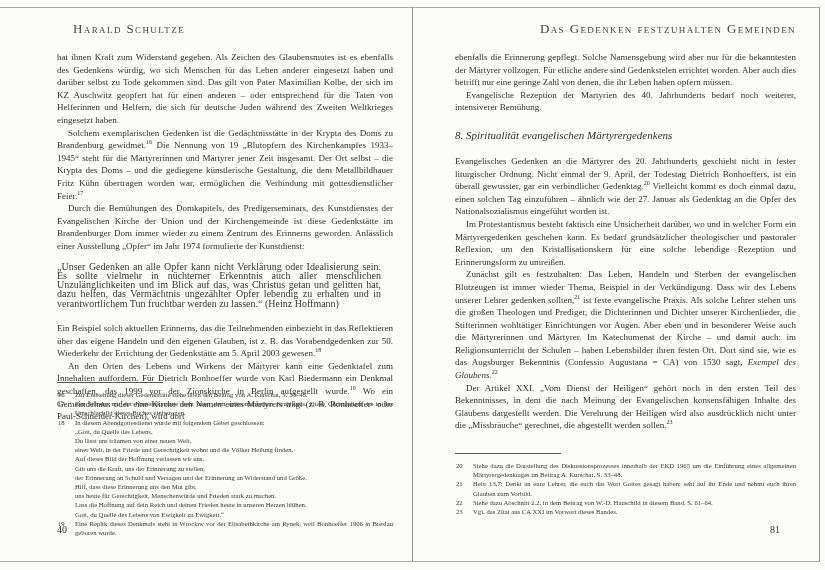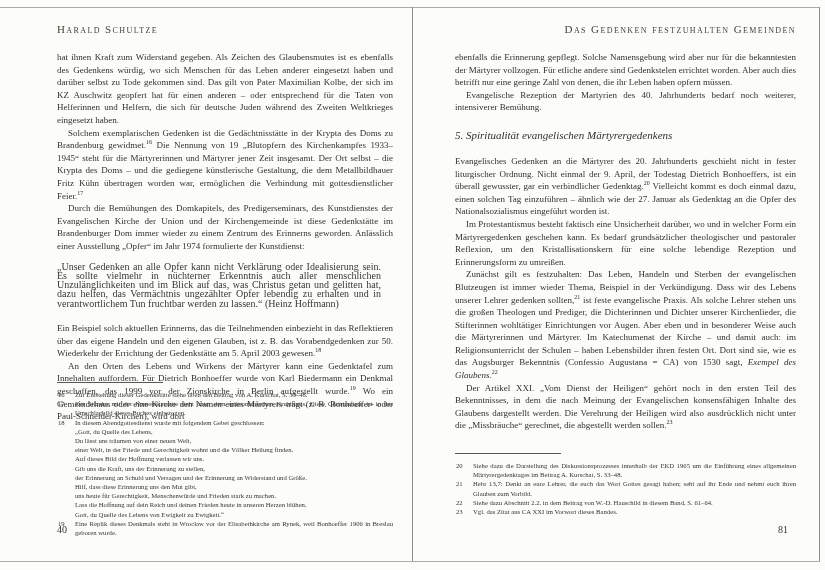--- a/index.html
+++ b/index.html
@@ -8,43 +8,43 @@
   .rule{position:absolute;background:#ababab;}
   .rule-top{left:0;top:7px;width:820px;height:1px;}
   .rule-bottom{left:0;top:561px;width:820px;height:1px;}
   .rule-center{left:412px;top:7px;width:1px;height:554px;background:#8e8e8e;}
   .rule-right{left:819px;top:7px;width:1px;height:554px;background:#8e8e8e;}
 
   .page{position:absolute;top:24px;height:530px;}
   .page-left{left:57px;width:336px;}
   .page-right{left:455px;width:341px;}
 
-  .running-head{font-variant:small-caps;font-size:11px;letter-spacing:1.4px;color:#474339;
-                line-height:10px;margin:0 0 17px 0;}
+  .running-head{font-variant:small-caps;font-size:13px;letter-spacing:1.4px;color:#474339;
+                line-height:10px;margin:0 0 17px 16px;}
   .page-right .running-head{text-align:right;}
 
   .body-col p{margin:0;font-family:Liberation Serif, serif;}
   p.para{font-size:9px;line-height:12.6px;text-align:justify;}
   p.para.indent{text-indent:11px;}
   p.quote{font-size:10px;line-height:9.3px;text-align:justify;margin:9px 12px 14px 0;color:#3a372f;}
   p.heading{font-style:italic;font-size:11px;line-height:13px;margin:15px 0 13px 0;color:#33302a;}
   sup{font-size:6px;line-height:0;vertical-align:super;}
   .it{font-style:italic;}
 
   .footnotes{position:absolute;left:0;width:100%;}
   .page-left .footnotes{top:358px;}
   .page-right .footnotes{top:429px;}
   .fn-rule{width:106px;height:1px;background:#5a574f;margin-bottom:7px;}
   .fn{position:relative;padding-left:18px;font-size:6.7px;line-height:9.2px;text-align:justify;color:#3a372f;}
   .fn-num{position:absolute;left:1px;top:0;}
   .fn-line{display:block;}
 
   .page-number{position:absolute;top:500px;font-size:10px;color:#34312b;}
   .page-left .page-number{left:0;}
-  .page-right .page-number{right:8px;text-align:right;}
+  .page-right .page-number{right:16px;text-align:right;}
 </style>
 </head>
 <body>
 
 <div class="spread">
   <div class="rule rule-top"></div>
   <div class="rule rule-bottom"></div>
   <div class="rule rule-center"></div>
   <div class="rule rule-right"></div>
 
@@ -90,21 +90,21 @@
         </div>
     </div>
     <div class="page-number">40</div>
   </div>
 
   <div class="page page-right">
     <div class="running-head">Das Gedenken festzuhalten Gemeinden</div>
     <div class="body-col">
         <p class="para"><span>ebenfalls die Erinnerung gepflegt. Solche Namensgebung wird aber nur für die bekanntesten der Märtyrer vollzogen. Für etliche andere sind Gedenkstelen errichtet worden. Aber auch dies betrifft nur eine geringe Zahl von denen, die ihr Leben haben opfern müssen.</span></p>
         <p class="para indent"><span>Evangelische Rezeption der Martyrien des 40. Jahrhunderts bedarf noch weiterer, intensiverer Bemühung.</span></p>
-        <p class="heading"><span>5. Spiritualität evangelischen Märtyrergedenkens</span></p>
+        <p class="heading"><span>8. Spiritualität evangelischen Märtyrergedenkens</span></p>
         <p class="para"><span>Evangelisches Gedenken an die Märtyrer des 20. Jahrhunderts geschieht nicht in fester liturgischer Ordnung. Nicht einmal der 9. April, der Todestag Dietrich Bonhoeffers, ist ein überall gewusster, gar ein verbindlicher Gedenktag.</span><sup>20</sup><span> Vielleicht kommt es doch einmal dazu, einen solchen Tag einzuführen – ähnlich wie der 27. Januar als Gedenktag an die Opfer des Nationalsozialismus eingeführt worden ist.</span></p>
         <p class="para indent"><span>Im Protestantismus besteht faktisch eine Unsicherheit darüber, wo und in welcher Form ein Märtyrergedenken geschehen kann. Es bedarf grundsätzlicher theologischer und pastoraler Reflexion, um den Kristallisationskern für eine solche lebendige Rezeption und Erinnerungsform zu umreißen.</span></p>
         <p class="para indent"><span>Zunächst gilt es festzuhalten: Das Leben, Handeln und Sterben der evangelischen Blutzeugen ist immer wieder Thema, Beispiel in der Verkündigung. Dass wir des Lebens unserer Lehrer gedenken sollten,</span><sup>21</sup><span> ist feste evangelische Praxis. Als solche Lehrer stehen uns die großen Theologen und Prediger, die Dichterinnen und Dichter unserer Kirchenlieder, die Stifterinnen wohltätiger Einrichtungen vor Augen. Aber eben und in besonderer Weise auch die Märtyrerinnen und Märtyrer. Im Katechumenat der Kirche – und damit auch: im Religionsunterricht der Schulen – haben Lebensbilder ihren festen Ort. Dort sind sie, wie es das Augsburger Bekenntnis (Confessio Augustana = CA) von 1530 sagt, </span><span class="it">Exempel des Glaubens</span><span>.</span><sup>22</sup></p>
         <p class="para indent"><span>Der Artikel XXI. „Vom Dienst der Heiligen“ gehört noch in den ersten Teil des Bekenntnisses, in dem die nach Meinung der Evangelischen konsensfähigen Inhalte des Glaubens dargestellt werden. Die Verehrung der Heiligen wird also ausdrücklich nicht unter die „Missbräuche“ gerechnet, die abgestellt werden sollen.</span><sup>23</sup></p>
       </div>
     <div class="footnotes">
       <div class="fn-rule"></div>
       <div>
           <div class="fn">
             <span class="fn-num">20</span>

